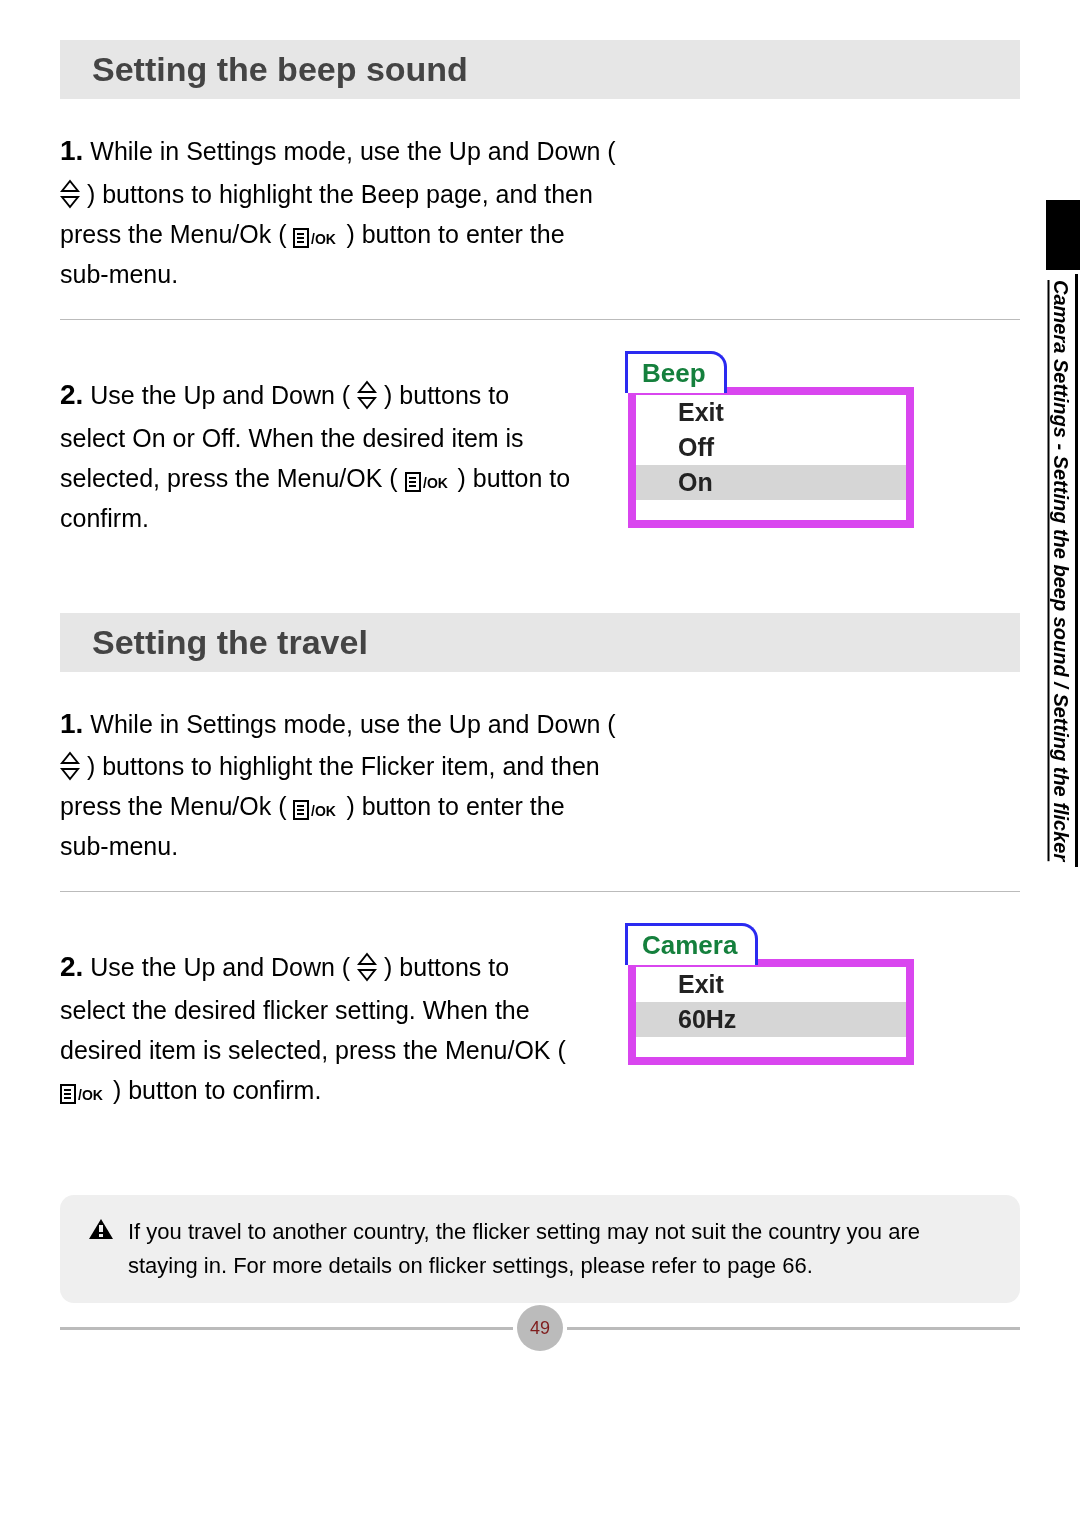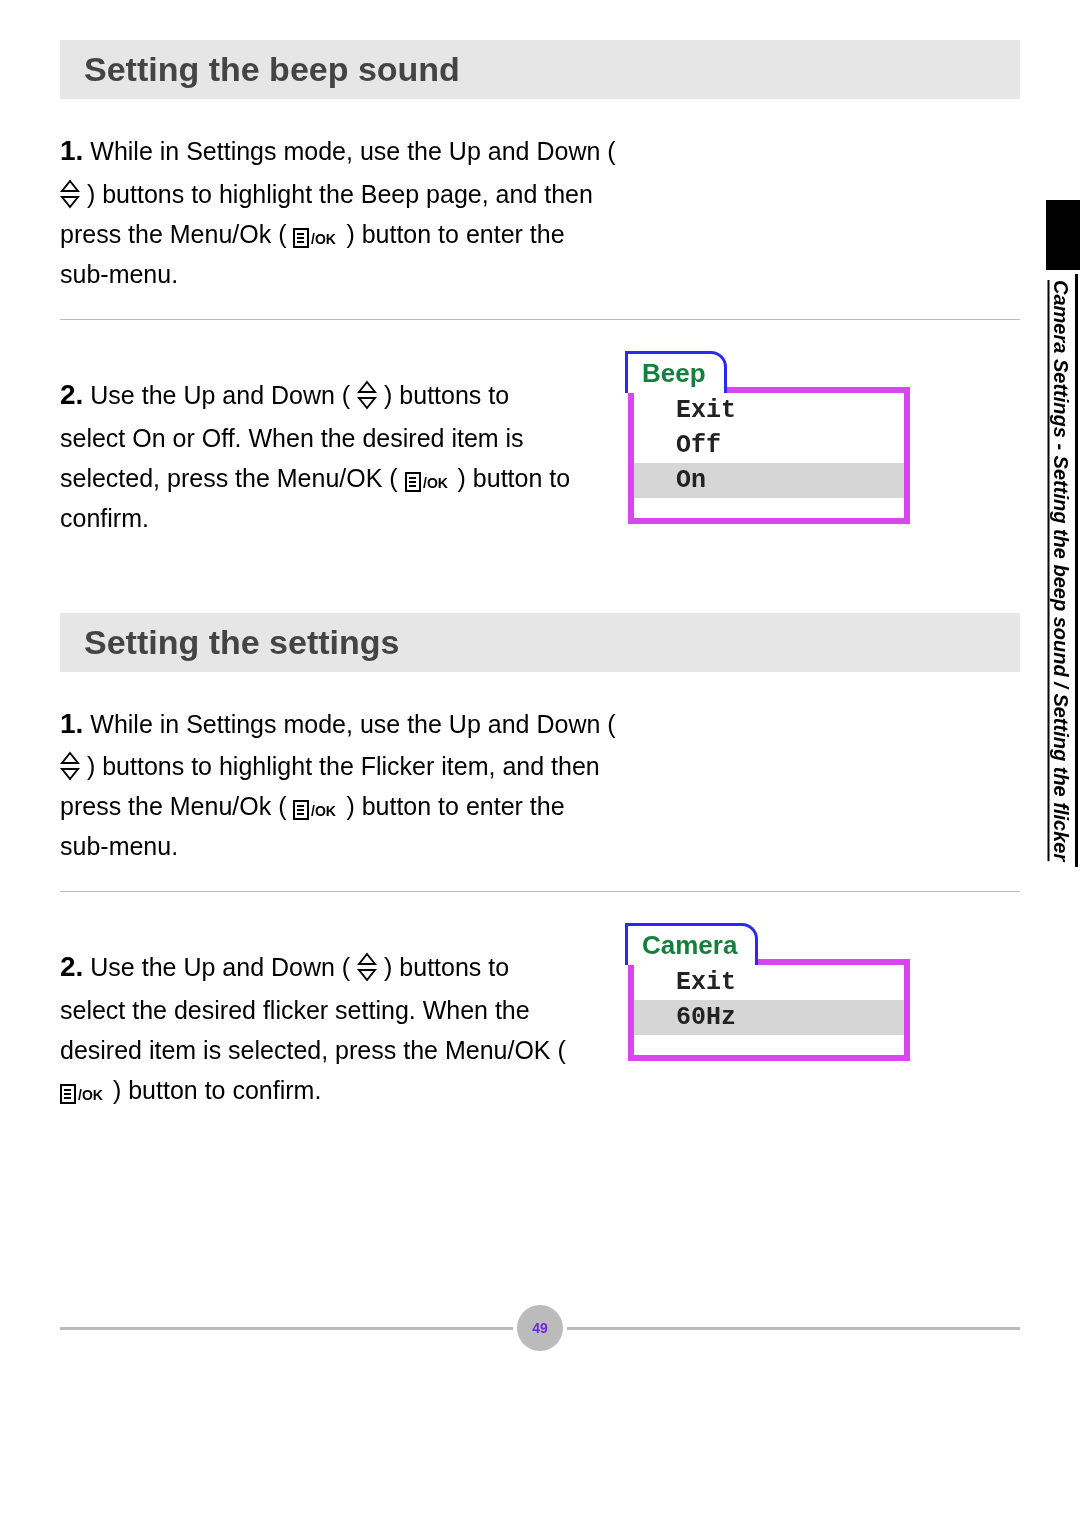--- a/index.html
+++ b/index.html
@@ -1,37 +1,37 @@
 <!DOCTYPE html>
 <html><head>
 <meta charset="utf-8">
 <style>
   html,body{margin:0;padding:0;background:#fff;font-family:Arial,Helvetica,sans-serif;color:#000}
   .page{width:1080px;height:1521px;position:relative;box-sizing:border-box;padding:40px 60px 0 60px}
-  .section-heading{background:#e6e6e6;padding:10px 24px;font-size:34px;font-weight:bold;color:#444;margin:0 0 30px 0}
+  .section-heading{background:#e6e6e6;padding:10px 32px;font-size:34px;font-weight:bold;color:#444;margin:0 0 30px 0}
   .step-block{padding:0 0 0 0}
   .step-text{font-size:25px;line-height:1.6;max-width:520px}
   .step-text .num{font-weight:bold;font-size:28px}
   .step-text b{font-weight:normal}
   .divider{border:0;border-top:1px solid #bbb;margin:14px 0 28px 0}
   .row2{display:flex;align-items:flex-start;gap:48px}
   
-  .lcd{border:6px solid #d946ef;width:270px;background:#fff;font-family:Liberation Mono, monospace}
+  .lcd{border:8px solid #d946ef;width:270px;background:#fff;font-family:Liberation Sans, sans-serif}
   .lcd-tab{display:inline-block;border:3px solid #2a2af0;border-bottom:none;border-top-right-radius:16px;font-size:26px;font-weight:bold;color:#15803d;padding:4px 18px 4px 14px;background:#fff;position:relative;top:3px;left:-3px}
   .lcd-wrap{margin-top:-3px}
   .lcd-item{font-size:25px;font-weight:bold;color:#222;padding:3px 0 3px 42px}
   .lcd-item.hl{background:#d6d6d6}
   .lcd-pad{height:20px}
   
   .note{background:#efefef;border-radius:14px;padding:20px 28px;font-size:22px;line-height:1.55;margin-top:60px;display:flex;gap:14px;align-items:flex-start}
   .note svg{flex:0 0 auto;margin-top:2px}
   
   .footer{position:absolute;left:60px;right:60px;bottom:170px;display:flex;align-items:center}
   .footer-line{flex:1;height:3px;background:#bbb}
-  .footer-num{background:#bbb;color:#6d28d9;font-weight:bold;font-size:14px;border-radius:50%;width:46px;height:46px;display:flex;align-items:center;justify-content:center;margin:0 4px}
+  .footer-num{background:#bbb;color:#7f1d1d;font-weight:normal;font-size:18px;border-radius:50%;width:46px;height:46px;display:flex;align-items:center;justify-content:center;margin:0 4px}
   
   .sidetab{position:absolute;right:0;top:200px;display:flex;flex-direction:column;align-items:center}
   .sidetab-black{width:34px;height:70px;background:#000;margin-bottom:4px}
   .sidetab-text{writing-mode:vertical-rl;font-style:italic;font-weight:bold;font-size:20px;border-right:3px solid #000;padding:6px 3px 6px 0;text-decoration:underline}
   
   .ic{display:inline-block;vertical-align:-6px}
 </style>
 </head>
 <body>
 
@@ -82,21 +82,21 @@
         <div class="lcd-item">Exit</div>
         <div class="lcd-item">Off</div>
         <div class="lcd-item hl">On</div>
         <div class="lcd-pad"></div>
       </div>
     </div>
   </div>
 
   <div style="height:50px"></div>
 
-  <h2 class="section-heading">Setting the settings</h2>
+  <h2 class="section-heading">Setting the travel</h2>
 
   <div class="step-block">
     <p class="step-text" style="max-width:560px">
       <span class="num">1.</span>
       <span>While in Settings mode, use the </span><b>Up</b><span> and </span><b>Down</b><span> ( </span><svg class="ic" width="20" height="30">
           <polygon points="10,2 18,12 2,12" fill="none" stroke="#000" stroke-width="2"></polygon>
           <polygon points="10,28 18,18 2,18" fill="none" stroke="#000" stroke-width="2"></polygon>
         </svg><span> ) buttons to highlight the Flicker item, and then press the </span><b>Menu/Ok</b><span> ( </span><svg class="ic" width="46" height="22">
           <rect x="1" y="2" width="14" height="18" fill="none" stroke="#000" stroke-width="2"></rect>
           <line x1="4" y1="7" x2="11" y2="7" stroke="#000" stroke-width="2"></line>
@@ -126,20 +126,28 @@
     <div>
       <span class="lcd-tab">Camera</span>
       <div class="lcd lcd-wrap">
         <div class="lcd-item">Exit</div>
         <div class="lcd-item hl">60Hz</div>
         <div class="lcd-pad"></div>
       </div>
     </div>
   </div>
 
+  <div class="note">
+    <svg width="26" height="24">
+        <polygon points="13,2 25,22 1,22" fill="#000"></polygon>
+        <rect x="11" y="8" width="4" height="7" fill="#efefef"></rect>
+        <rect x="11" y="17" width="4" height="3" fill="#efefef"></rect>
+      </svg>
+    <span>If you travel to another country, the flicker setting may not suit the country you are staying in. For more details on flicker settings, please refer to page 66.</span>
+  </div>
 
   <div class="footer">
     <div class="footer-line"></div>
     <div class="footer-num">49</div>
     <div class="footer-line"></div>
   </div>
 
 </div>
 
 </body></html>

